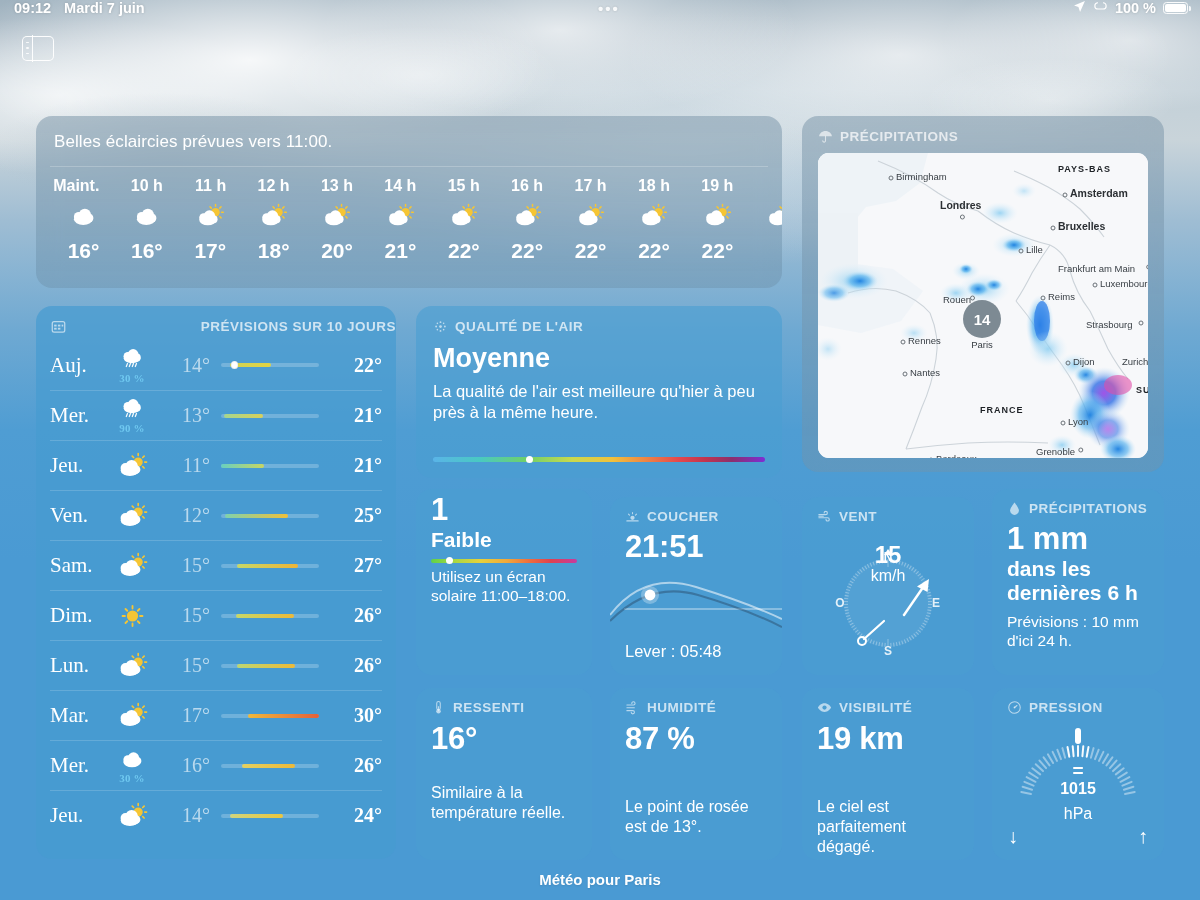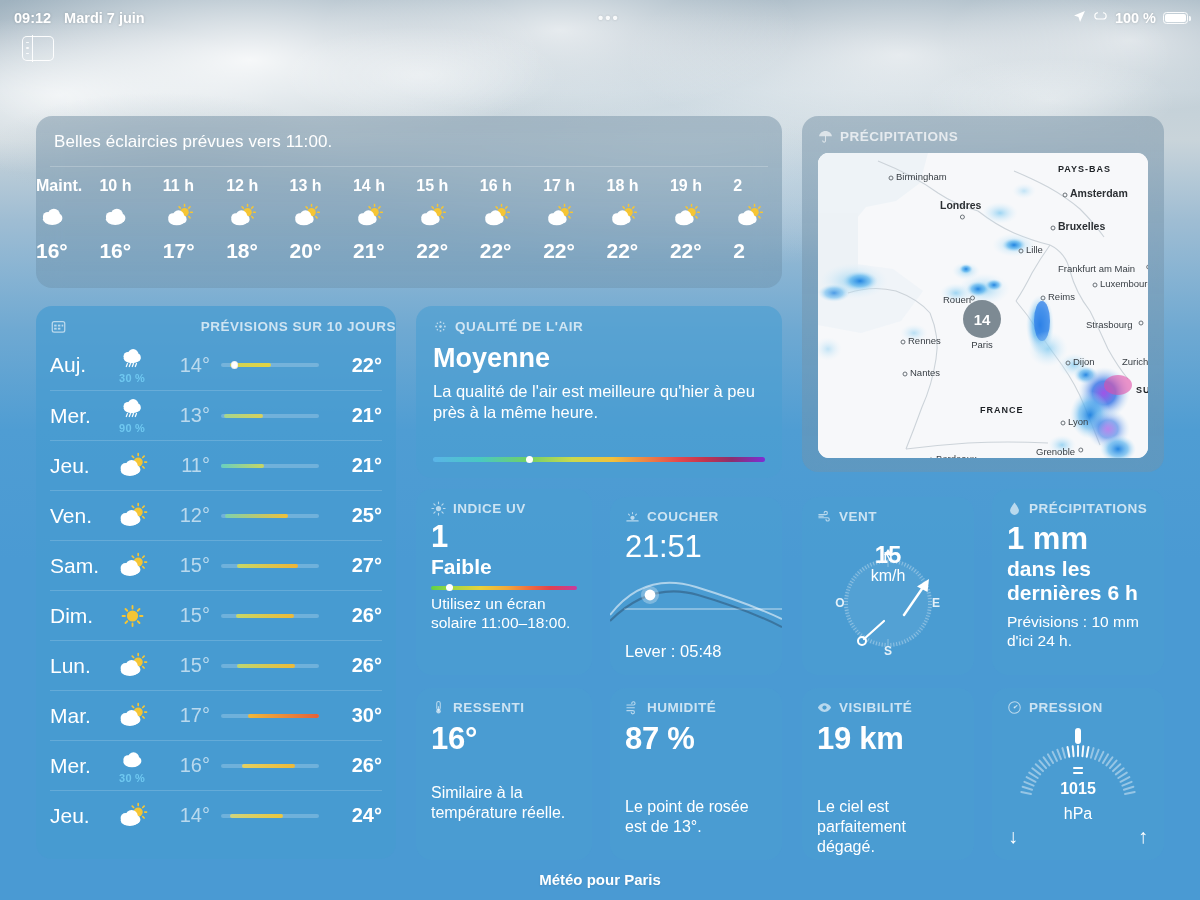--- a/index.html
+++ b/index.html
@@ -40,21 +40,21 @@
       radial-gradient(ellipse 180px 60px at 1050px 100px, rgba(255,255,255,.40), transparent 70%),
       radial-gradient(ellipse 240px 80px at 160px 150px, rgba(168,188,200,.40), transparent 72%),
       radial-gradient(ellipse 300px 90px at 860px 190px, rgba(180,205,222,.35), transparent 75%);
     pointer-events: none;
   }
 
   
   #statusbar {
     position: absolute; top: 0; left: 0; right: 0; height: 26px;
     z-index: 10; color: #fff;
-    display: flex; align-items: flex-end;
+    display: flex; align-items: flex-start;
     font-size: 14.5px; font-weight: 600;
     text-shadow: 0 0 3px rgba(0,0,0,.18);
   }
   #sb-left { display: flex; align-items: center; gap: 13px; padding-left: 14px; }
   #sb-center { flex: 1; display: flex; justify-content: center; align-items: center; }
   #sb-right { display: flex; align-items: center; gap: 7px; padding-right: 12px; }
   .dots { letter-spacing: 2px; font-size: 15px; opacity: .85; }
   .batt-shell {
     width: 25px; height: 12px; border: 1.4px solid rgba(255,255,255,.92);
     border-radius: 3.5px; position: relative; display: inline-block;
@@ -117,40 +117,41 @@
     left: 36px; top: 116px; width: 746px; height: 172px;
   }
   #hourly-summary {
     color: #fff; font-size: 17px; padding: 16px 0 0 18px; letter-spacing: .1px;
   }
   #hourly-div { margin: 14px 14px 0 14px; height: 1px; background: rgba(255,255,255,.22); }
   #hourly-row {
     display: flex; padding: 10px 0 0 0; position: relative;
   }
   .hour {
-    flex: 0 0 63.4px; display: flex; flex-direction: column; align-items: flex-start; gap: 6px;
+    flex: 0 0 63.4px; display: flex; flex-direction: column; align-items: flex-end; gap: 6px;
     color: #fff;
   }
   .hour .h-label { font-size: 16px; font-weight: 600; }
   .hour .h-icon { height: 30px; display: flex; align-items: center; }
   .hour .h-temp { font-size: 21px; font-weight: 600; margin-top: 2px; }
 
   
   .wicon { display: block; }
 
   
   #tenday {
     left: 36px; top: 306px; width: 360px; height: 553px;
   }
   #tenday .card-hdr { padding: 13px 0 0 15px; justify-content: space-between; }
   #tenday-list { padding: 0 14px; }
   .day-row {
     display: flex; align-items: center; height: 50px;
     border-top: 1px solid rgba(255,255,255,.16);
     color: #fff;
+    font-family: Liberation Serif, serif;
   }
   .day-row:first-child { border-top: none; margin-top: 6px; }
   .d-name { width: 56px; font-size: 21px; font-weight: 500; }
   .d-icon {
     width: 52px; display: flex; flex-direction: column; align-items: center; justify-content: center;
     position: relative;
   }
   .d-pop { font-size: 11px; font-weight: 700; color: #6fc8f0; margin-top: 1px; letter-spacing: .2px; }
   .d-lo { width: 52px; text-align: right; font-size: 20px; font-weight: 500; color: rgba(255,255,255,.62); }
   .d-bar {
@@ -198,21 +199,21 @@
   #uv-value { font-size: 31px; font-weight: 600; padding: 5px 0 0 15px; line-height: 1.05; }
   #uv-word  { font-size: 21px; font-weight: 700; padding: 1px 0 0 15px; }
   #uv-scale {
     margin: 7px 15px 0 15px; height: 4.5px; border-radius: 3px;
     background: linear-gradient(90deg,#5fd148 0%, #a8d843 16%, #e8d13a 34%, #f2a83a 52%, #ef6b3e 68%, #e0414f 82%, #c63ba0 100%);
     position: relative;
   }
   #uv-knob { position: absolute; top: -1.3px; left: 14px; width: 7px; height: 7px; border-radius: 50%; background: #fff; }
   #uv-note { font-size: 15.5px; line-height: 1.2; padding: 5px 8px 0 15px; }
 
-  #sun-time { font-size: 31px; font-weight: 400; padding: 5px 0 0 15px; letter-spacing: -.2px; }
+  #sun-time { font-size: 31px; font-weight: 700; padding: 5px 0 0 15px; letter-spacing: -.2px; }
   #sun-arc { position: absolute; left: 0; right: 0; top: 78px; height: 62px; }
   #sun-rise { position: absolute; left: 15px; bottom: 14px; font-size: 16.5px; }
 
   #wind-dial { position: absolute; left: 50%; top: 44px; transform: translateX(-50%); width: 124px; height: 124px; }
   #wind-speed {
     position: absolute; left: 0; right: 0; top: 46px; text-align: center;
     font-size: 24px; font-weight: 700; line-height: 1;
   }
   #wind-unit {
     position: absolute; left: 0; right: 0; top: 70px; text-align: center;
@@ -822,31 +823,20 @@
       </span>
       <span>QUALITÉ DE L'AIR</span>
     </div>
     <div id="airq-level">Moyenne</div>
     <div id="airq-desc">La qualité de l'air est meilleure qu'hier à peu près à la même heure.</div>
     <div id="airq-scale"></div>
     <div id="airq-knob" style="left: 109.96px;"></div>
   </div>
 
   <div class="card solid2 metric" id="uv">
-    <div class="card-hdr">
-      <span class="ico">
-        <svg viewBox="0 0 24 24">
-            <circle cx="12" cy="12" r="4.2"></circle>
-            <g stroke="currentColor" stroke-width="1.8" stroke-linecap="round">
-              <path d="M12 1.5v2.8M12 19.7v2.8M1.5 12h2.8M19.7 12h2.8M4.6 4.6l2 2M17.4 17.4l2 2M19.4 4.6l-2 2M6.6 17.4l-2 2"></path>
-            </g>
-          </svg>
-      </span>
-      <span>INDICE UV</span>
-    </div>
     <div id="uv-value">1</div>
     <div id="uv-word">Faible</div>
     <div id="uv-scale">
         <span id="uv-knob" style="left: 14.6px;"></span>
       </div>
     <div id="uv-note">Utilisez un écran solaire 11:00–18:00.</div>
   </div>
 
   <div class="card solid2 metric" id="sun">
     <div class="card-hdr">

